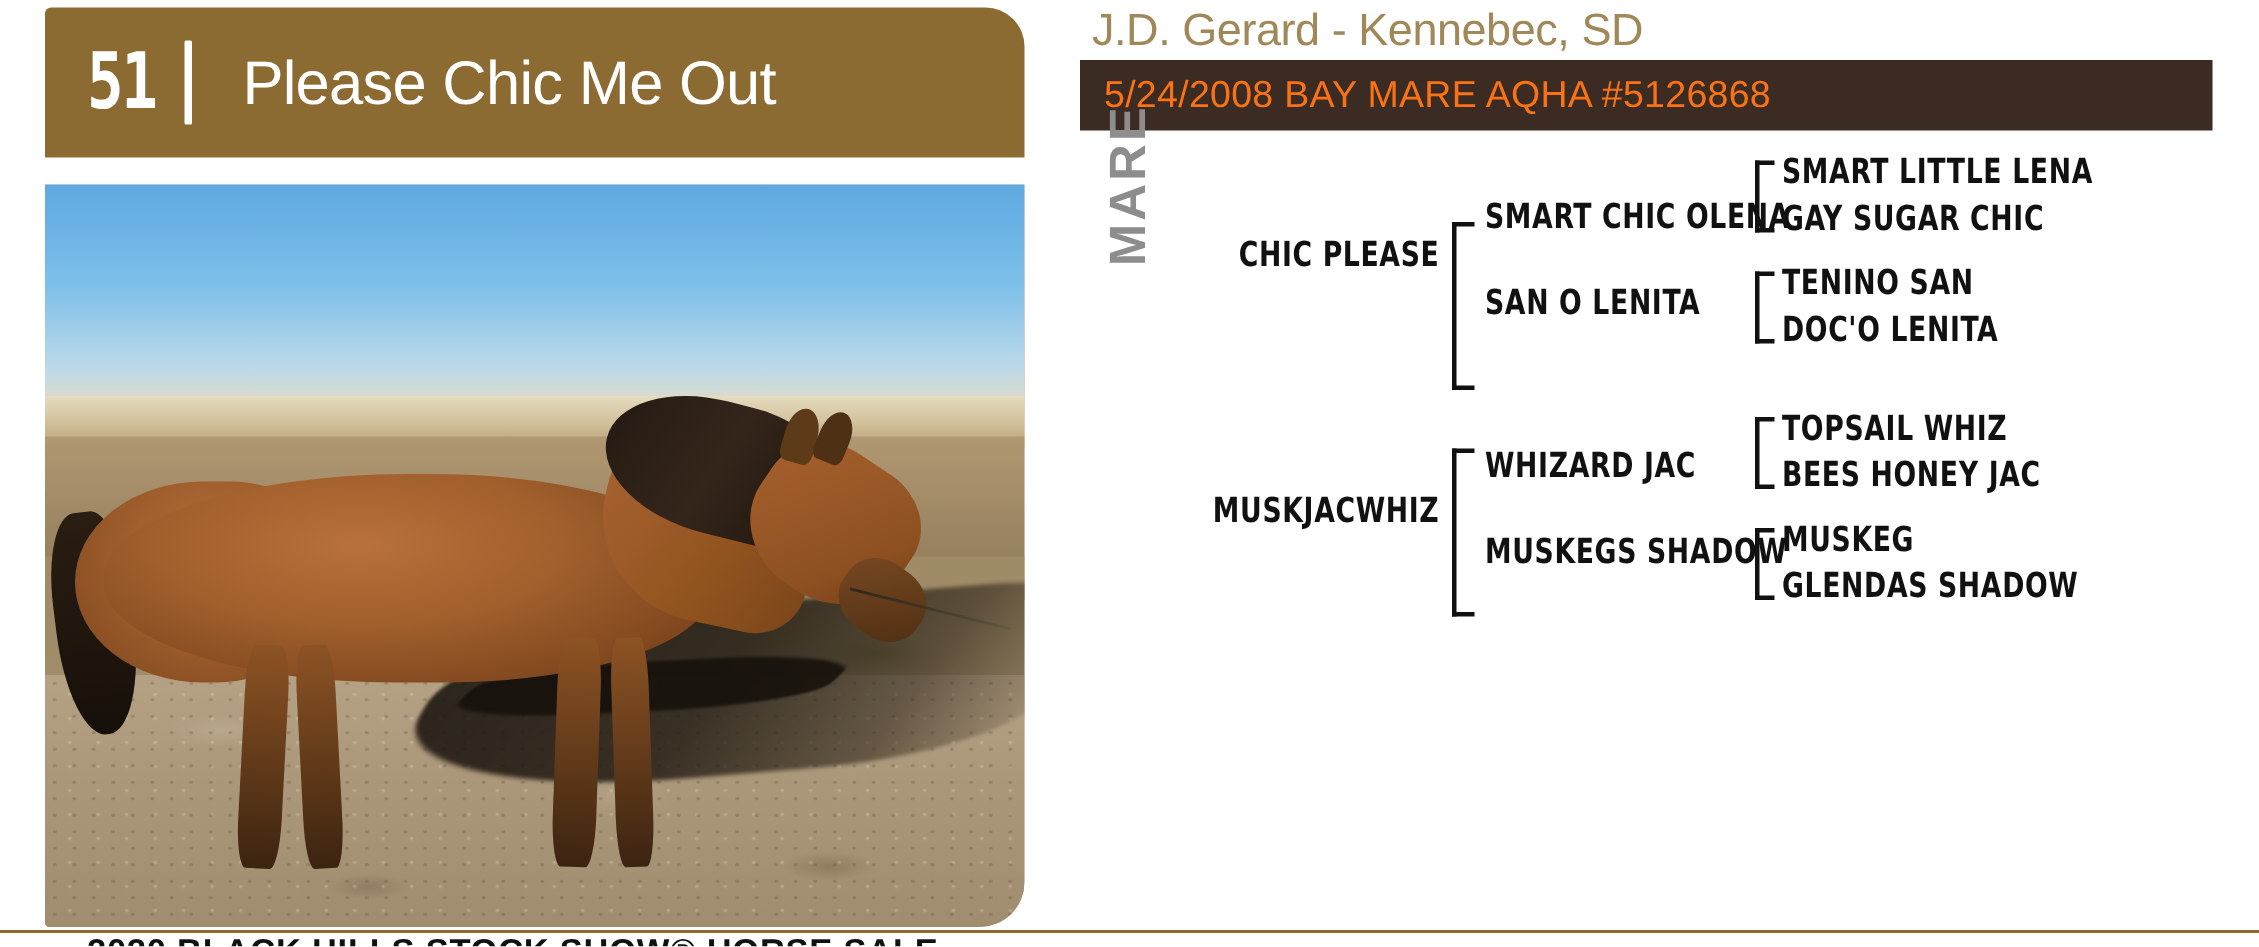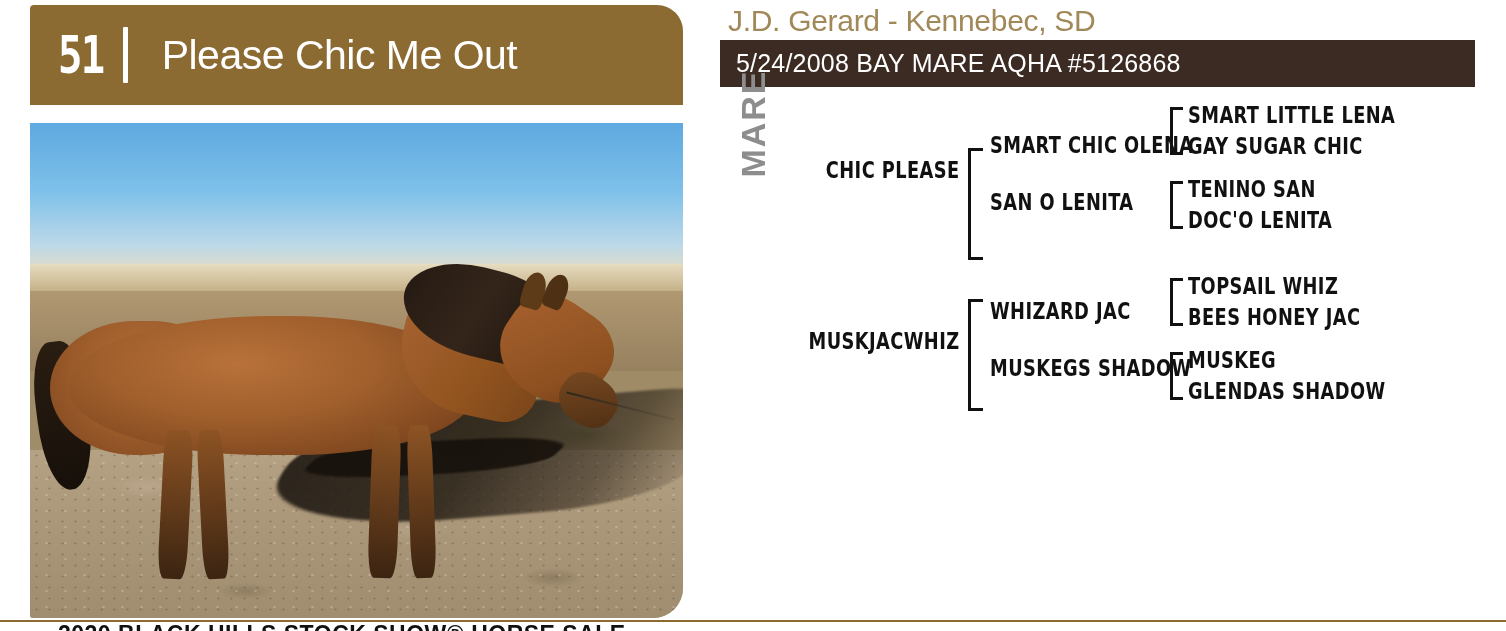--- a/index.html
+++ b/index.html
@@ -176,21 +176,21 @@
     font-size:30px;
     letter-spacing:-0.3px;
     white-space:nowrap;
   }
   .info-bar{
     position:absolute;left:20px;top:40px;width:755px;height:47px;
     background:#3c2b22;
     display:flex;align-items:center;
   }
   .info-text{
-    color:#ffffff;
+    color:#f97316;
     font-size:25px;
     margin-left:16px;
     letter-spacing:0.2px;
     white-space:nowrap;
   }
 
   .mare-label{
     position:absolute;left:-8px;top:104px;
     width:122px;
     color:#8d8d8d;

